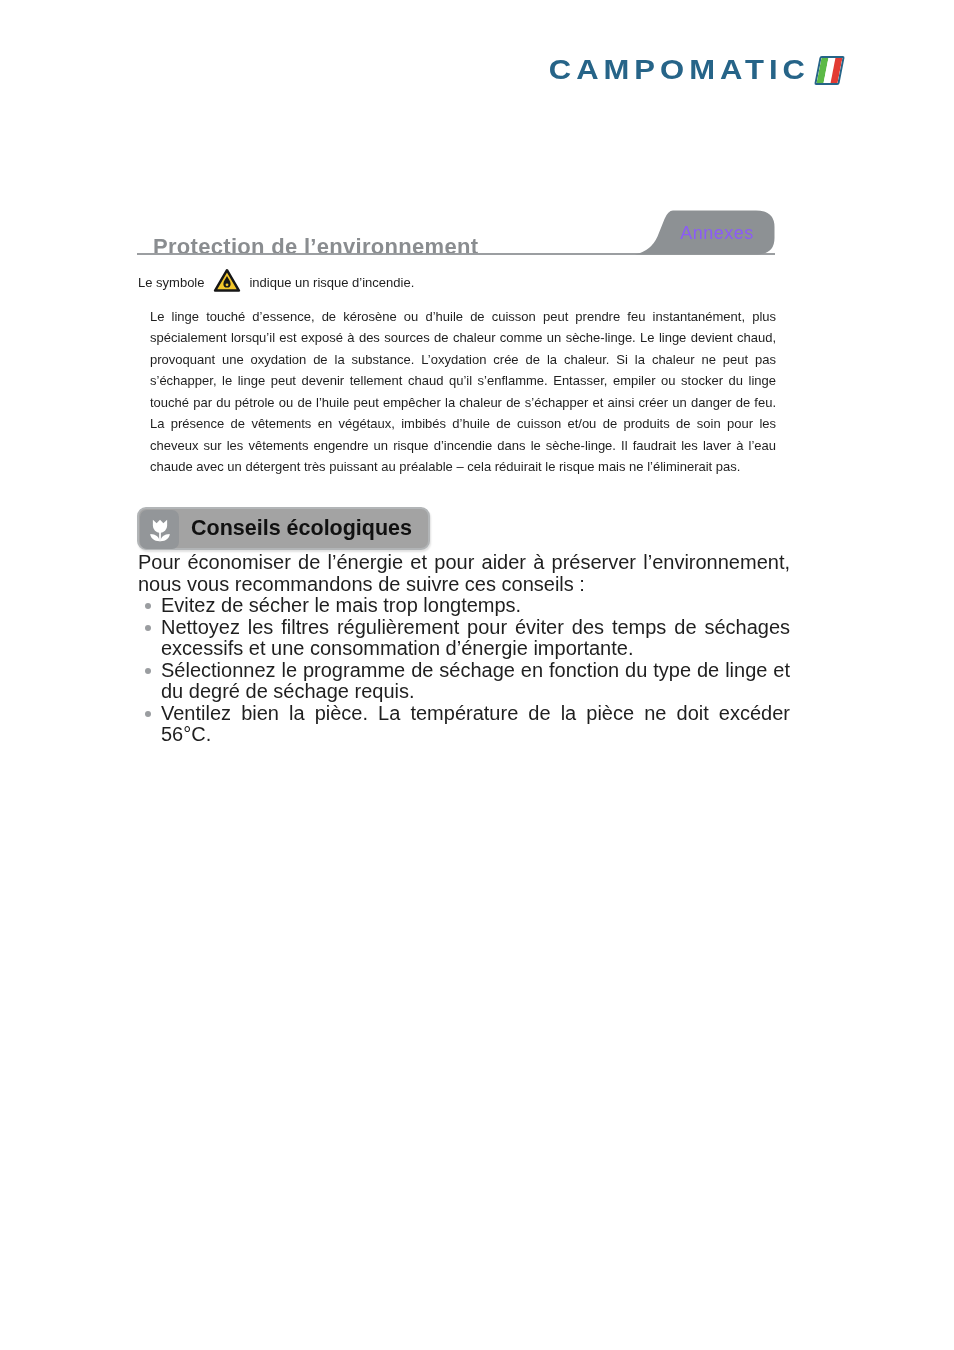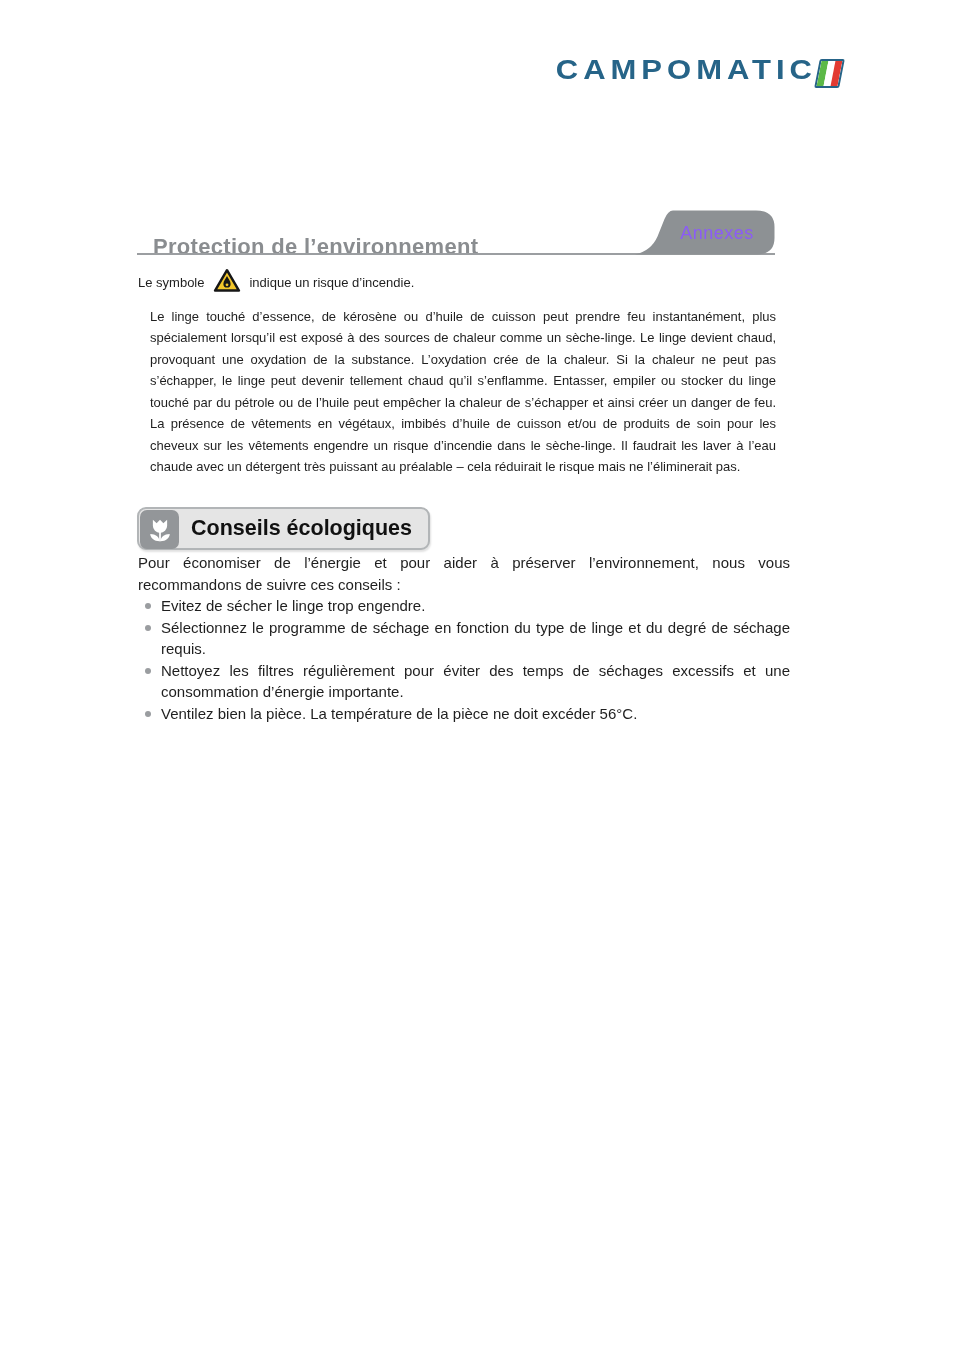--- a/index.html
+++ b/index.html
@@ -13,21 +13,22 @@
     color: #1f1f1f;
     overflow: hidden;
   }
 
   
   .logo {
     position: absolute;
     top: 52px;
     right: 112px;
     display: flex;
-    align-items: flex-end;
+    align-items: center;
+    gap: 7px;
   }
   .logo-text {
     font-size: 31px;
     font-weight: 700;
     letter-spacing: 5px;
     color: #266488;
     transform: scaleY(0.92);
     white-space: nowrap;
   }
   .flag {
@@ -114,21 +115,21 @@
     top: 507px;
     height: 43px;
   }
   .eco-box {
     position: relative;
     display: inline-flex;
     align-items: center;
     height: 43px;
     border: 2px solid #b2b5b7;
     border-radius: 9px;
-    background: #e5e5e5;
+    background: #a3a3a3;
     padding: 0 16px 0 52px;
     font-size: 21.5px;
     font-weight: 700;
     color: #111111;
     box-shadow: 1px 2px 2px rgba(0,0,0,0.12);
   }
   .eco-icon {
     position: absolute;
     left: 1px;
     top: 1px;
@@ -140,21 +141,21 @@
     align-items: center;
     justify-content: center;
   }
   .eco-icon svg { width: 30px; height: 30px; }
 
   .eco-body {
     position: absolute;
     left: 138px;
     top: 552px;
     width: 652px;
-    font-size: 15px;
+    font-size: 20px;
     line-height: 21.5px;
   }
   .eco-body .eco-intro { margin: 0; text-align: justify; }
   .eco-list {
     list-style: none;
     margin: 0;
     padding: 0;
   }
   .eco-list li {
     position: relative;
@@ -220,23 +221,23 @@
       </span>
       <span>Conseils écologiques</span>
     </div>
   </div>
 
   <div class="eco-body">
     <p class="eco-intro">Pour économiser de l’énergie et pour aider à préserver l’environnement, nous vous recommandons de suivre ces conseils :</p>
     <ul class="eco-list">
 
 
-        <li>Evitez de sécher le linge trop engendre.</li>
+        <li>Evitez de sécher le mais trop longtemps.</li>
+
+        <li>Nettoyez les filtres régulièrement pour éviter des temps de séchages excessifs et une consommation d’énergie importante.</li>
 
         <li>Sélectionnez le programme de séchage en fonction du type de linge et du degré de séchage requis.</li>
-
-        <li>Nettoyez les filtres régulièrement pour éviter des temps de séchages excessifs et une consommation d’énergie importante.</li>
 
         <li>Ventilez bien la pièce.  La température de la pièce ne doit excéder 56°C.</li>
       </ul>
   </div>
 
 </div>
 
 </body></html>

